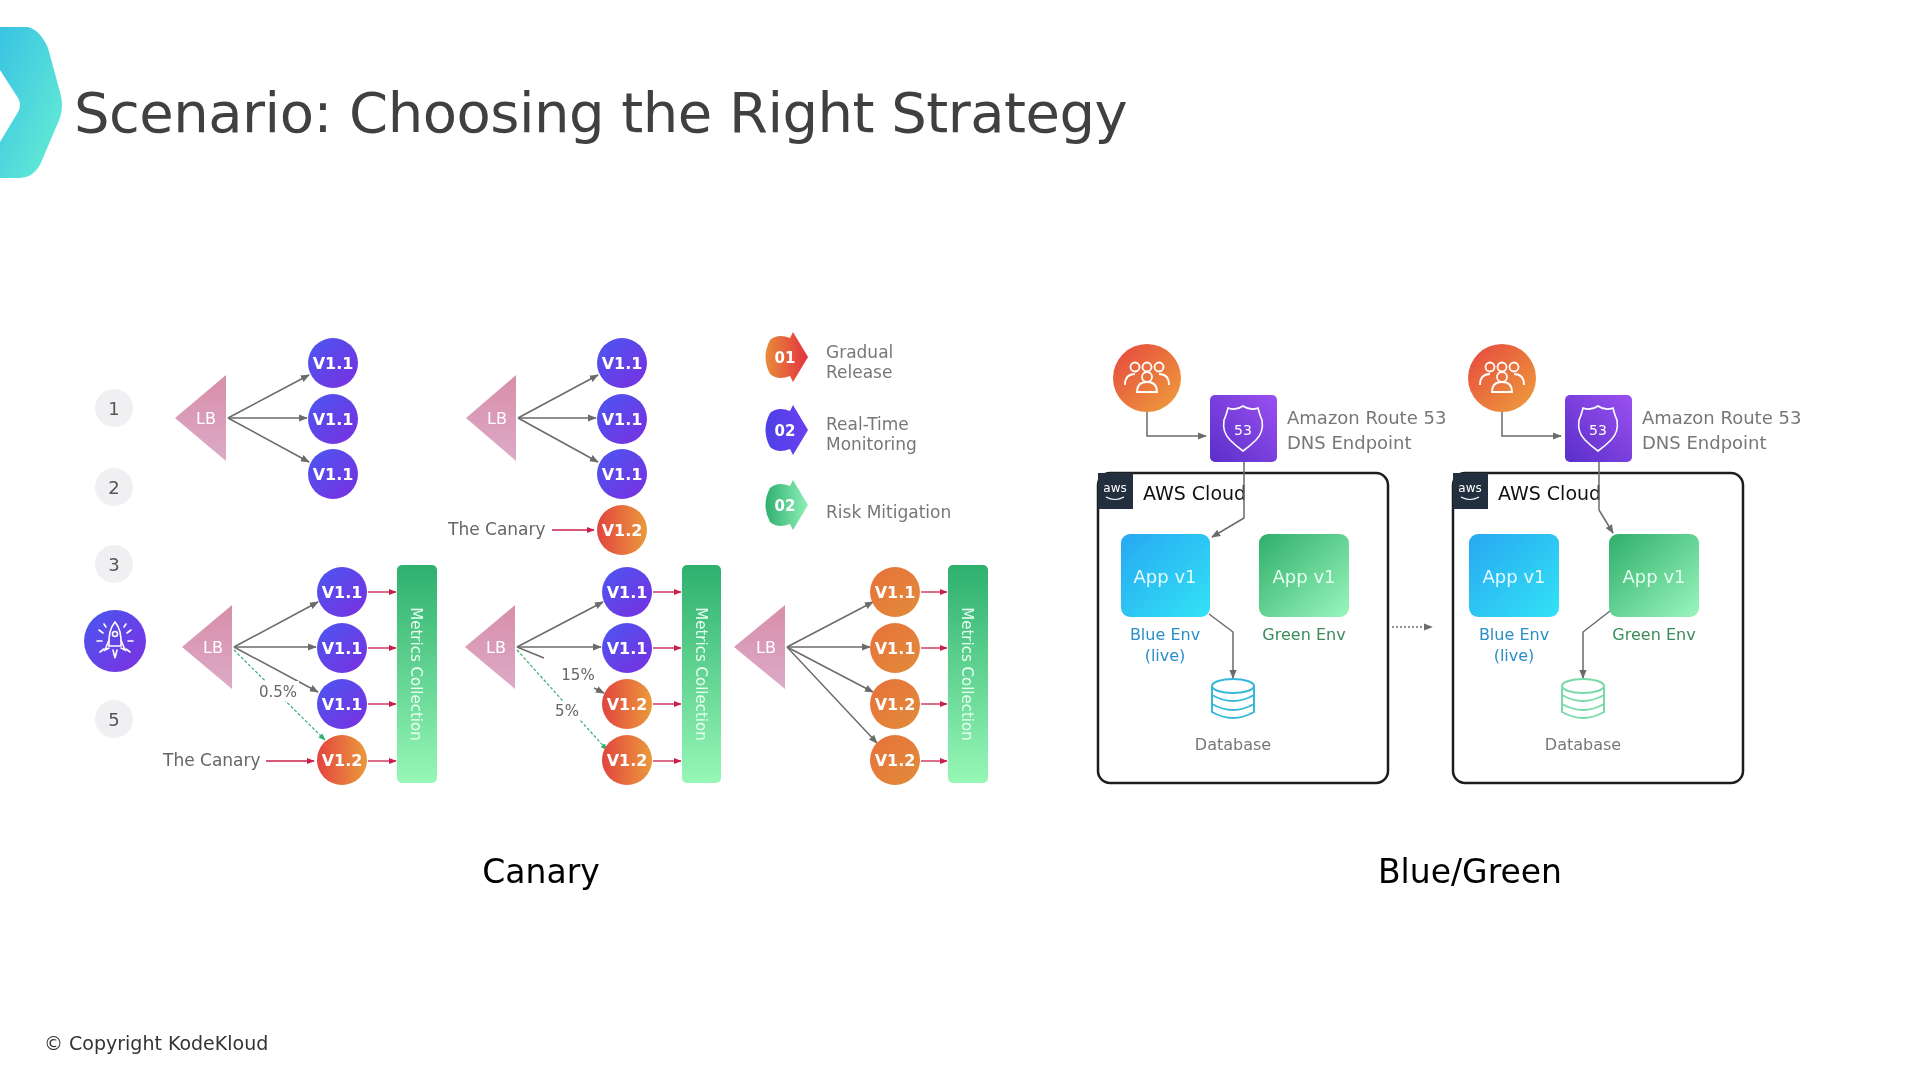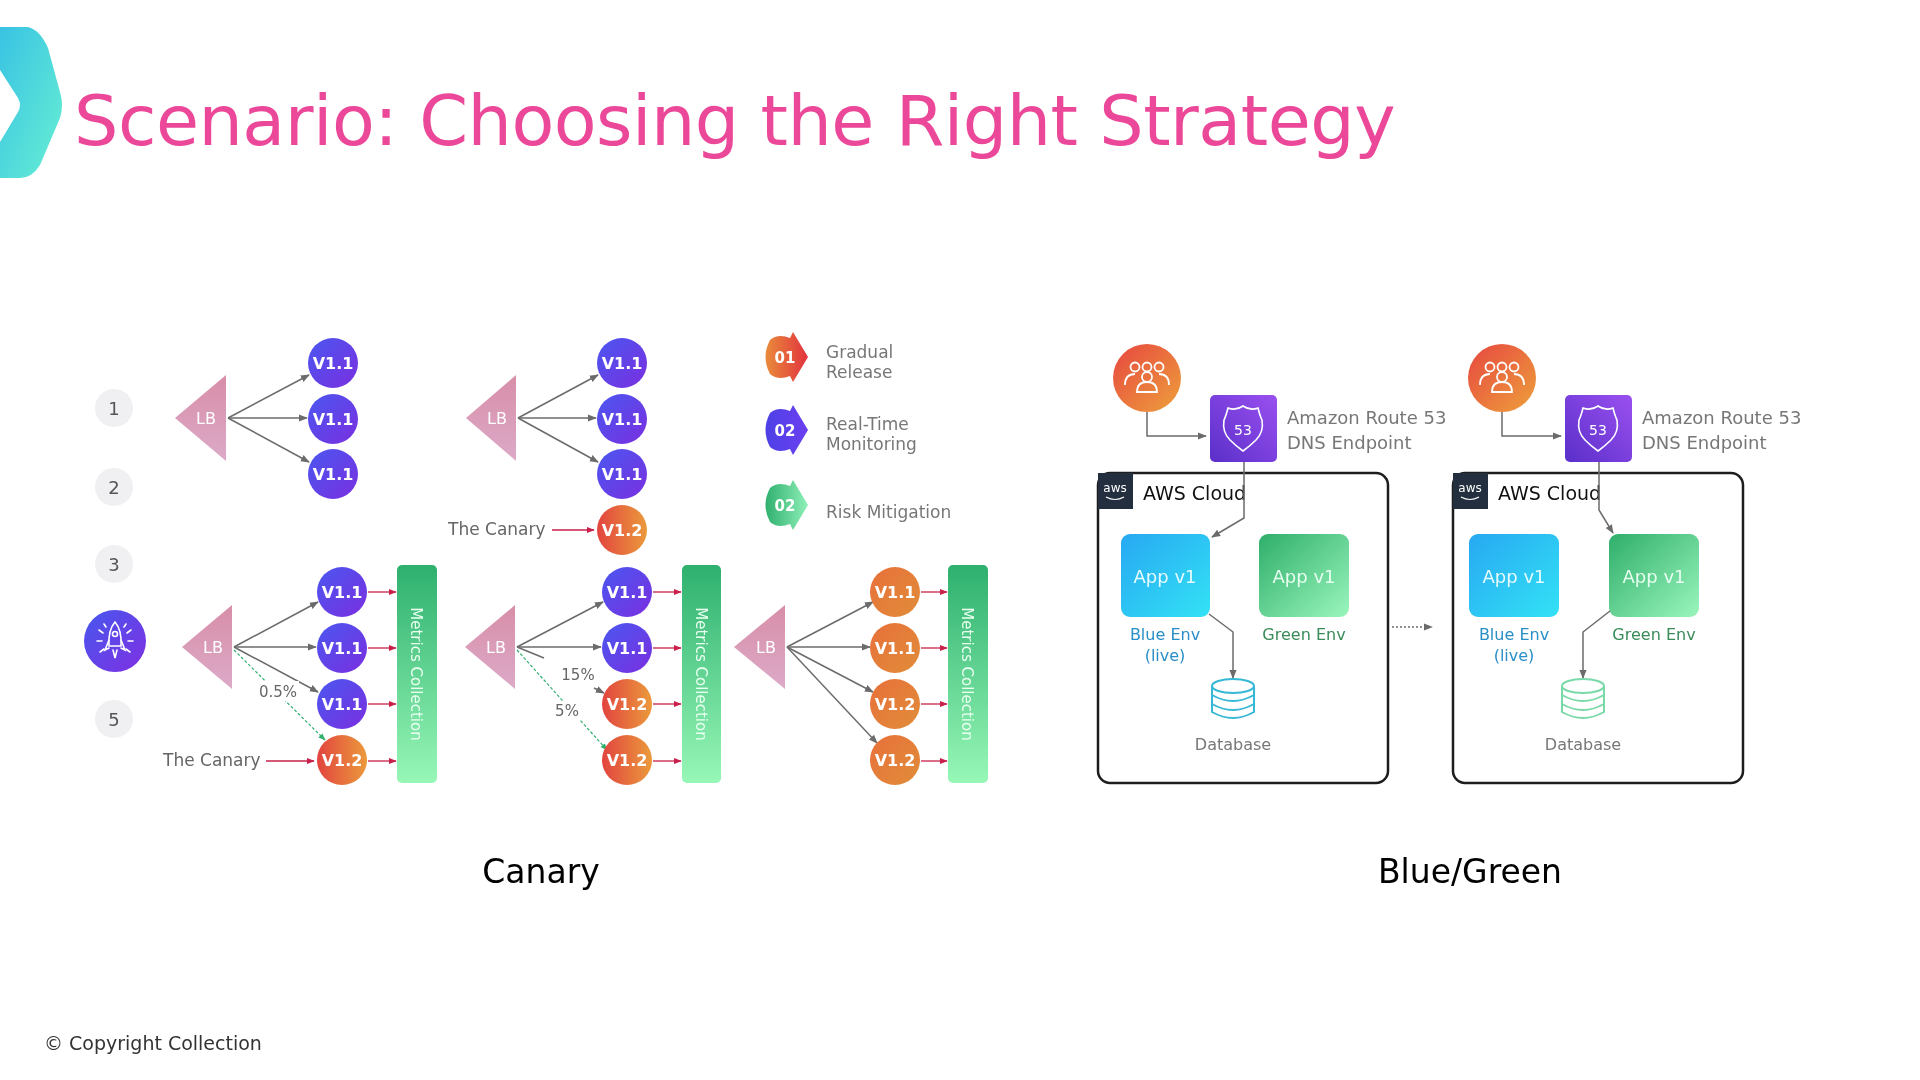--- a/index.html
+++ b/index.html
@@ -1,18 +1,18 @@
 <!DOCTYPE html>
 <html><head>
 <meta charset="utf-8">
 <style>
   html, body { margin:0; padding:0; background:#ffffff; }
   body { width:1920px; height:1080px; position:relative; overflow:hidden; font-family:"DejaVu Sans", sans-serif; }
   .abs { position:absolute; }
-  #title { left:74px; top:80px; font-size:70px; color:#ec4899; letter-spacing:-0.5px; white-space:nowrap; font-family:"DejaVu Sans", sans-serif; }
+  #title { left:74px; top:80px; font-size:56px; color:#404040; letter-spacing:-0.5px; white-space:nowrap; font-family:"DejaVu Sans", sans-serif; }
   #diagram { position:absolute; left:0; top:0; width:1920px; height:1080px; }
   .lbl { font-family:"DejaVu Sans", sans-serif; }
   .caption { font-size:33px; color:#111; text-anchor:middle; font-family:"DejaVu Sans", sans-serif; }
   #copyright { left:44px; top:1032px; font-size:19px; color:#333; white-space:nowrap; }
 </style>
 </head>
 <body>
 
 <svg class="abs" style="left:0;top:0" width="90" height="200">
   <defs>
@@ -399,13 +399,13 @@
       <ellipse cx="1583" cy="686" rx="21" ry="7"></ellipse>
       <path d="M1562,686 L1562,712 Q1583,724 1604,712 L1604,686"></path>
       <path d="M1562,695 Q1583,707 1604,695 M1562,704 Q1583,716 1604,704"></path>
     </g>
     <text x="1583" y="750" text-anchor="middle" font-size="16" fill="#777" class="lbl">Database</text>
   </g>
 
   <text x="1470" y="883" class="caption">Blue/Green</text>
 </svg>
 
-<div id="copyright" class="abs">© Copyright Collection</div>
+<div id="copyright" class="abs">© Copyright KodeKloud</div>
 
 </body></html>

